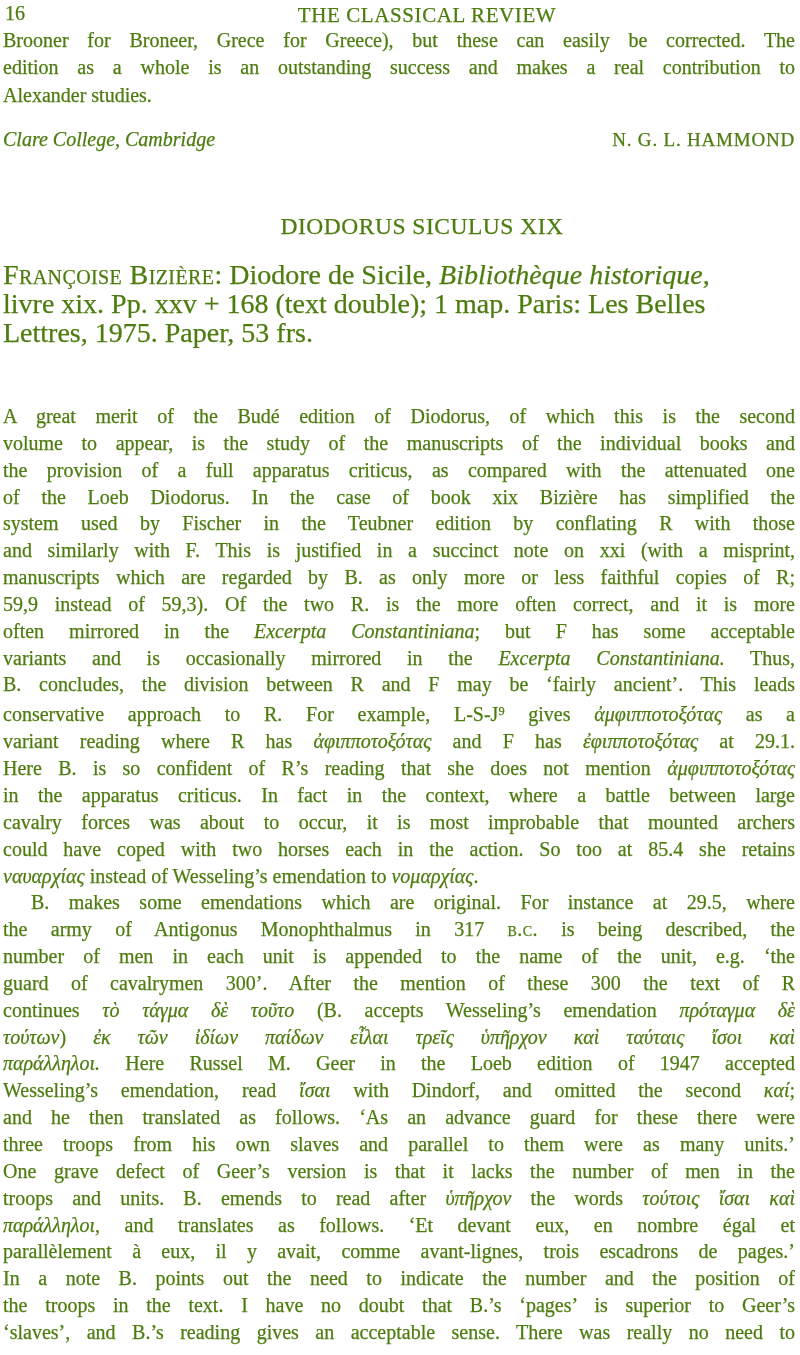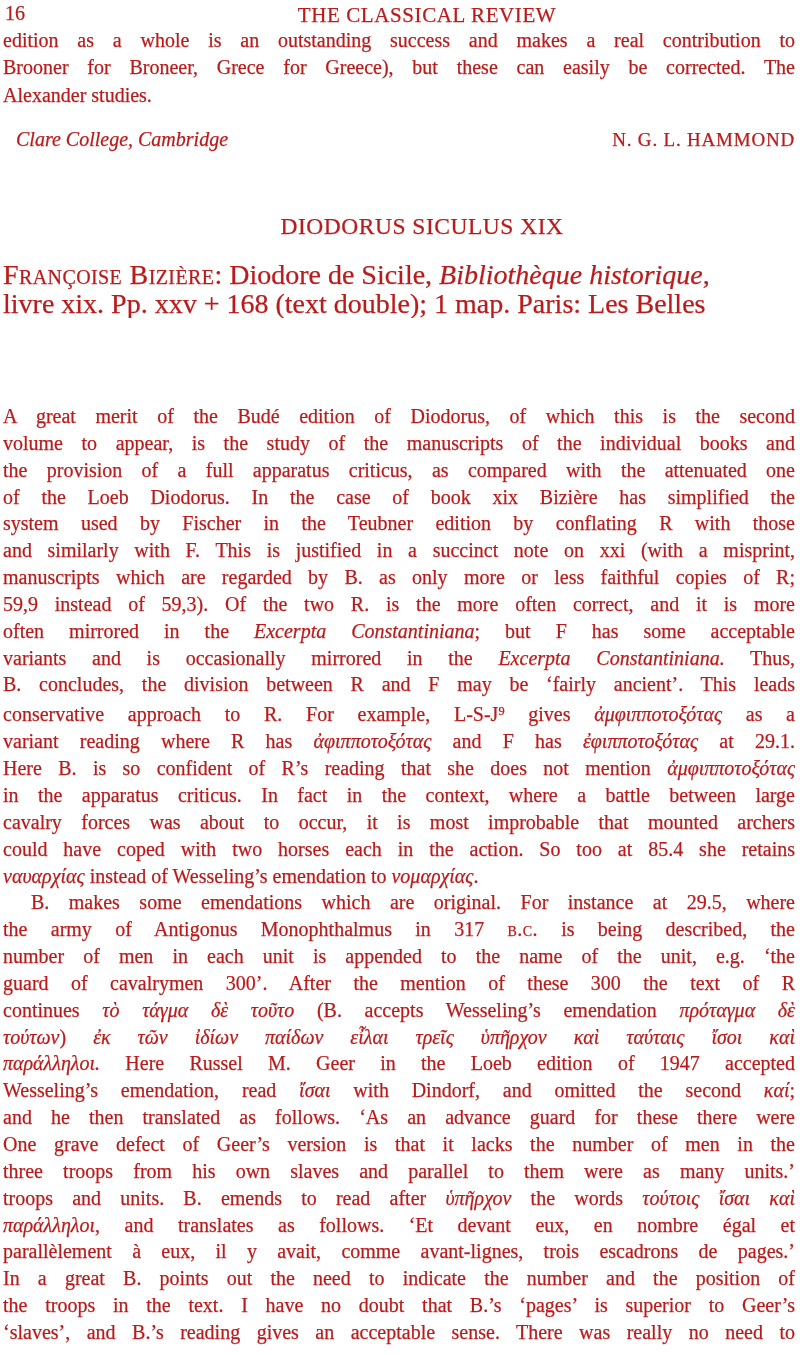--- a/index.html
+++ b/index.html
@@ -1,21 +1,21 @@
 <!DOCTYPE html>
 <html><head>
 <meta charset="utf-8">
 <style>
   html, body { margin: 0; padding: 0; background: #ffffff; }
   .page {
     position: relative;
     width: 800px;
     height: 1355px;
     background: #ffffff;
-    color: #b91c1c;
+    color: #4d7c0f;
     font-family: "Liberation Serif", "DejaVu Serif", serif;
     -webkit-text-stroke: 0.25px;
     overflow: hidden;
   }
   .line {
     text-align: justify;
     text-align-last: justify;
     overflow: hidden;
     hyphens: none;
   }
@@ -35,21 +35,21 @@
 
   .prev {
     position: absolute; top: 27px; left: 3px; width: 792px;
     font-size: 20px; line-height: 27.3px;
   }
   .signoff {
     position: absolute; top: 128px; left: 3px; width: 792px;
     font-size: 20px; display: flex; justify-content: space-between;
     align-items: baseline;
   }
-  .affil { font-style: italic; margin-left: 13px; }
+  .affil { font-style: italic; }
   .rname { font-size: 19px; letter-spacing: 0.8px; }
 
   .rtitle {
     position: absolute; top: 213px; left: calc(50% + 22px);
     transform: translateX(-50%); margin: 0;
     font-size: 23.5px; font-weight: 400; letter-spacing: 0.5px;
     white-space: nowrap;
   }
 
   .cite {
@@ -66,35 +66,36 @@
 <body>
 
 <div class="page">
 
   <div class="hdr">
     <span class="pageno">16</span>
     <span class="jtitle">THE CLASSICAL REVIEW</span>
   </div>
 
   <div class="prev">
+      <div class="line">Brooner for Broneer, Grece for Greece), but these can easily be corrected. The</div>
       <div class="line">edition as a whole is an outstanding success and makes a real contribution to</div>
-      <div class="line">Brooner for Broneer, Grece for Greece), but these can easily be corrected. The</div>
       <div class="line short">Alexander studies.</div>
     </div>
 
   <div class="signoff">
     <span class="affil">Clare College, Cambridge</span>
     <span class="rname">N. G. L. HAMMOND</span>
   </div>
 
   <h1 class="rtitle">DIODORUS SICULUS XIX</h1>
 
   <div class="cite">
       <div class="line short"><span class="sc">Françoise Bizière</span>: Diodore de Sicile, <span class="i">Bibliothèque historique</span>,</div>
       <div class="line short">livre xix. Pp. xxv + 168 (text double); 1 map. Paris: Les Belles</div>
+      <div class="line short">Lettres, 1975. Paper, 53 frs.</div>
     </div>
 
   <div class="review-body">
     <div>
         <div class="line">A great merit of the Budé edition of Diodorus, of which this is the second</div>
         <div class="line">volume to appear, is the study of the manuscripts of the individual books and</div>
         <div class="line">the provision of a full apparatus criticus, as compared with the attenuated one</div>
         <div class="line">of the Loeb Diodorus. In the case of book xix Bizière has simplified the</div>
         <div class="line">system used by Fischer in the Teubner edition by conflating R with those</div>
         <div class="line">and similarly with F. This is justified in a succinct note on xxi (with a misprint,</div>
@@ -114,24 +115,24 @@
     <div>
         <div class="line indent">B. makes some emendations which are original. For instance at 29.5, where</div>
         <div class="line">the army of Antigonus Monophthalmus in 317 <span class="sc">b.c.</span> is being described, the</div>
         <div class="line">number of men in each unit is appended to the name of the unit, e.g. ‘the</div>
         <div class="line">guard of cavalrymen 300’. After the mention of these 300 the text of R</div>
         <div class="line">continues <span class="i">τὸ τάγμα δὲ τοῦτο</span> (B. accepts Wesseling’s emendation <span class="i">πρόταγμα δὲ</span></div>
         <div class="line"><span class="i">τούτων</span>) <span class="i">ἐκ τῶν ἰδίων παίδων εἶλαι τρεῖς ὑπῆρχον καὶ ταύταις ἴσοι καὶ</span></div>
         <div class="line"><span class="i">παράλληλοι.</span> Here Russel M. Geer in the Loeb edition of 1947 accepted</div>
         <div class="line">Wesseling’s emendation, read <span class="i">ἴσαι</span> with Dindorf, and omitted the second <span class="i">καί</span>;</div>
         <div class="line">and he then translated as follows. ‘As an advance guard for these there were</div>
+        <div class="line">three troops from his own slaves and parallel to them were as many units.’</div>
         <div class="line">One grave defect of Geer’s version is that it lacks the number of men in the</div>
-        <div class="line">three troops from his own slaves and parallel to them were as many units.’</div>
         <div class="line">troops and units. B. emends to read after <span class="i">ὑπῆρχον</span> the words <span class="i">τούτοις ἴσαι καὶ</span></div>
         <div class="line"><span class="i">παράλληλοι</span>, and translates as follows. ‘Et devant eux, en nombre égal et</div>
         <div class="line">parallèlement à eux, il y avait, comme avant-lignes, trois escadrons de pages.’</div>
-        <div class="line">In a great B. points out the need to indicate the number and the position of</div>
+        <div class="line">In a note B. points out the need to indicate the number and the position of</div>
         <div class="line">the troops in the text. I have no doubt that B.’s ‘pages’ is superior to Geer’s</div>
         <div class="line">‘slaves’, and B.’s reading gives an acceptable sense. There was really no need to</div>
       </div>
   </div>
 
 </div>
 
 </body></html>

